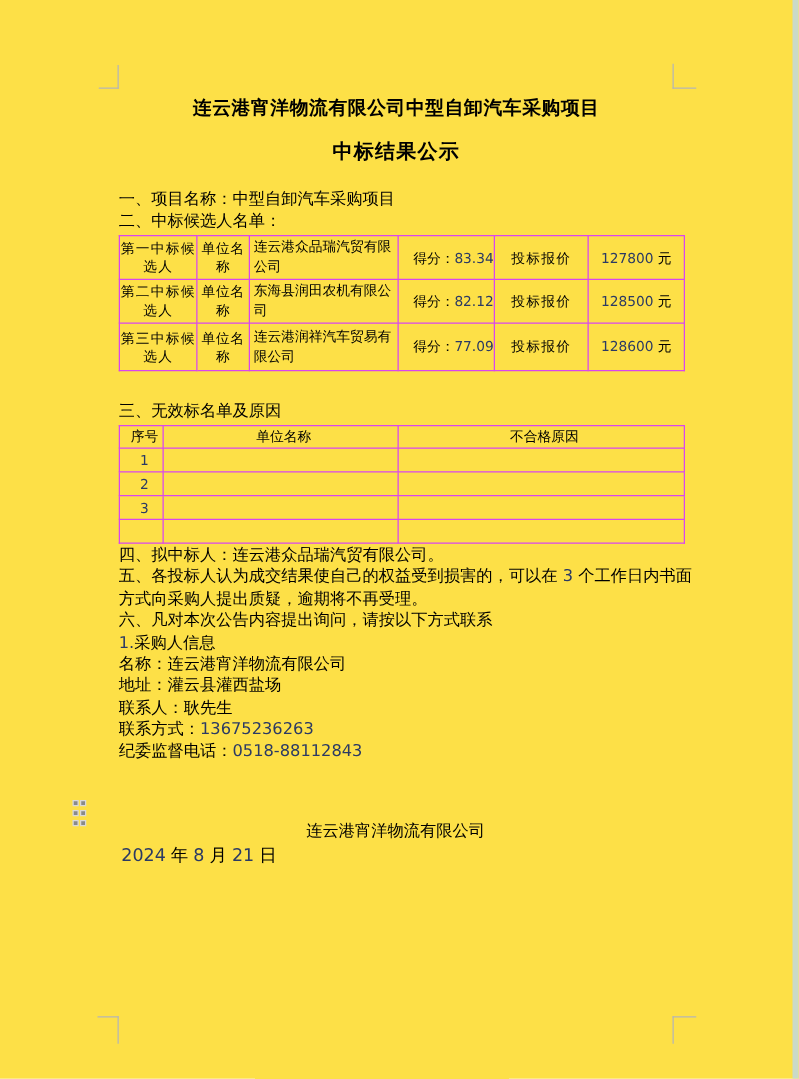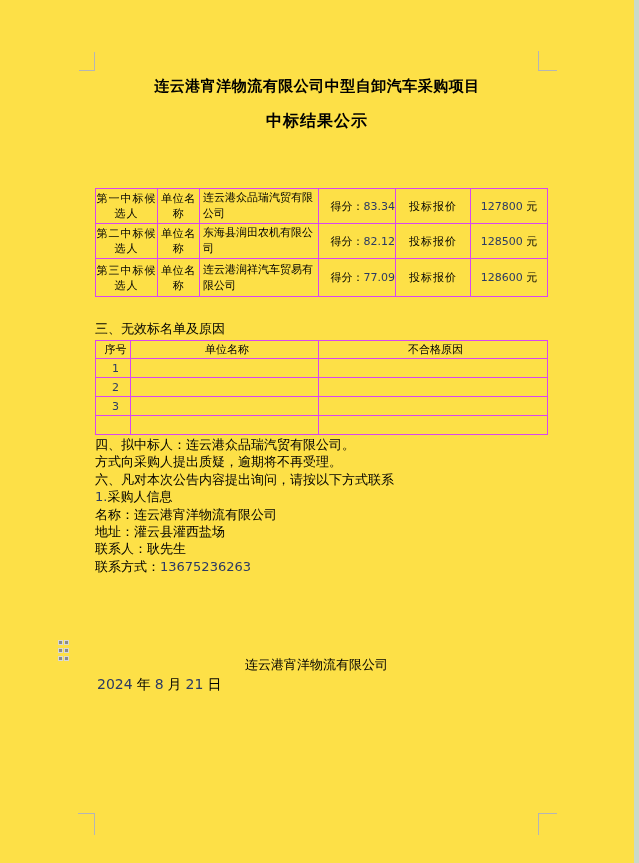--- a/index.html
+++ b/index.html
@@ -63,20 +63,24 @@
 <div class="page">
 
   <div class="crop crop-tl"></div>
   <div class="crop crop-tr"></div>
   <div class="crop crop-bl"></div>
   <div class="crop crop-br"></div>
 
   <div class="title1">连云港宵洋物流有限公司中型自卸汽车采购项目</div>
   <div class="title2">中标结果公示</div>
 
+  <div class="intro bodytext">
+    <div>一、项目名称：中型自卸汽车采购项目</div>
+    <div>二、中标候选人名单：</div>
+  </div>
 
   <table class="tbl t-candidates">
     <colgroup>
       <col style="width:62px">
         <col style="width:42px">
         <col style="width:119px">
       <col style="width:77px">
         <col style="width:75px">
         <col style="width:77px">
     </colgroup>
@@ -140,27 +144,29 @@
     <tr style="height:19px">
       <td class="num"></td>
       <td></td>
       <td></td>
     </tr>
   </tbody>
     </table>
 
   <div class="paras">
     <div>四、拟中标人：连云港众品瑞汽贸有限公司。</div>
+    <div><span>五、各投标人认为成交结果使自己的权益受到损害的，可以在 </span><span class="num">3</span><span> 个工作日内书面</span></div>
     <div>方式向采购人提出质疑，逾期将不再受理。</div>
     <div>六、凡对本次公告内容提出询问，请按以下方式联系</div>
     <div><span class="num">1.</span><span>采购人信息</span></div>
     <div>名称：连云港宵洋物流有限公司</div>
     <div>地址：灌云县灌西盐场</div>
     <div>联系人：耿先生</div>
     <div><span>联系方式：</span><span class="num">13675236263</span></div>
+    <div><span>纪委监督电话：</span><span class="num">0518-88112843</span></div>
   </div>
 
   <div class="dotgrid">
     <span></span>
       <span></span>
     <span></span>
       <span></span>
     <span></span>
       <span></span>
   </div>

